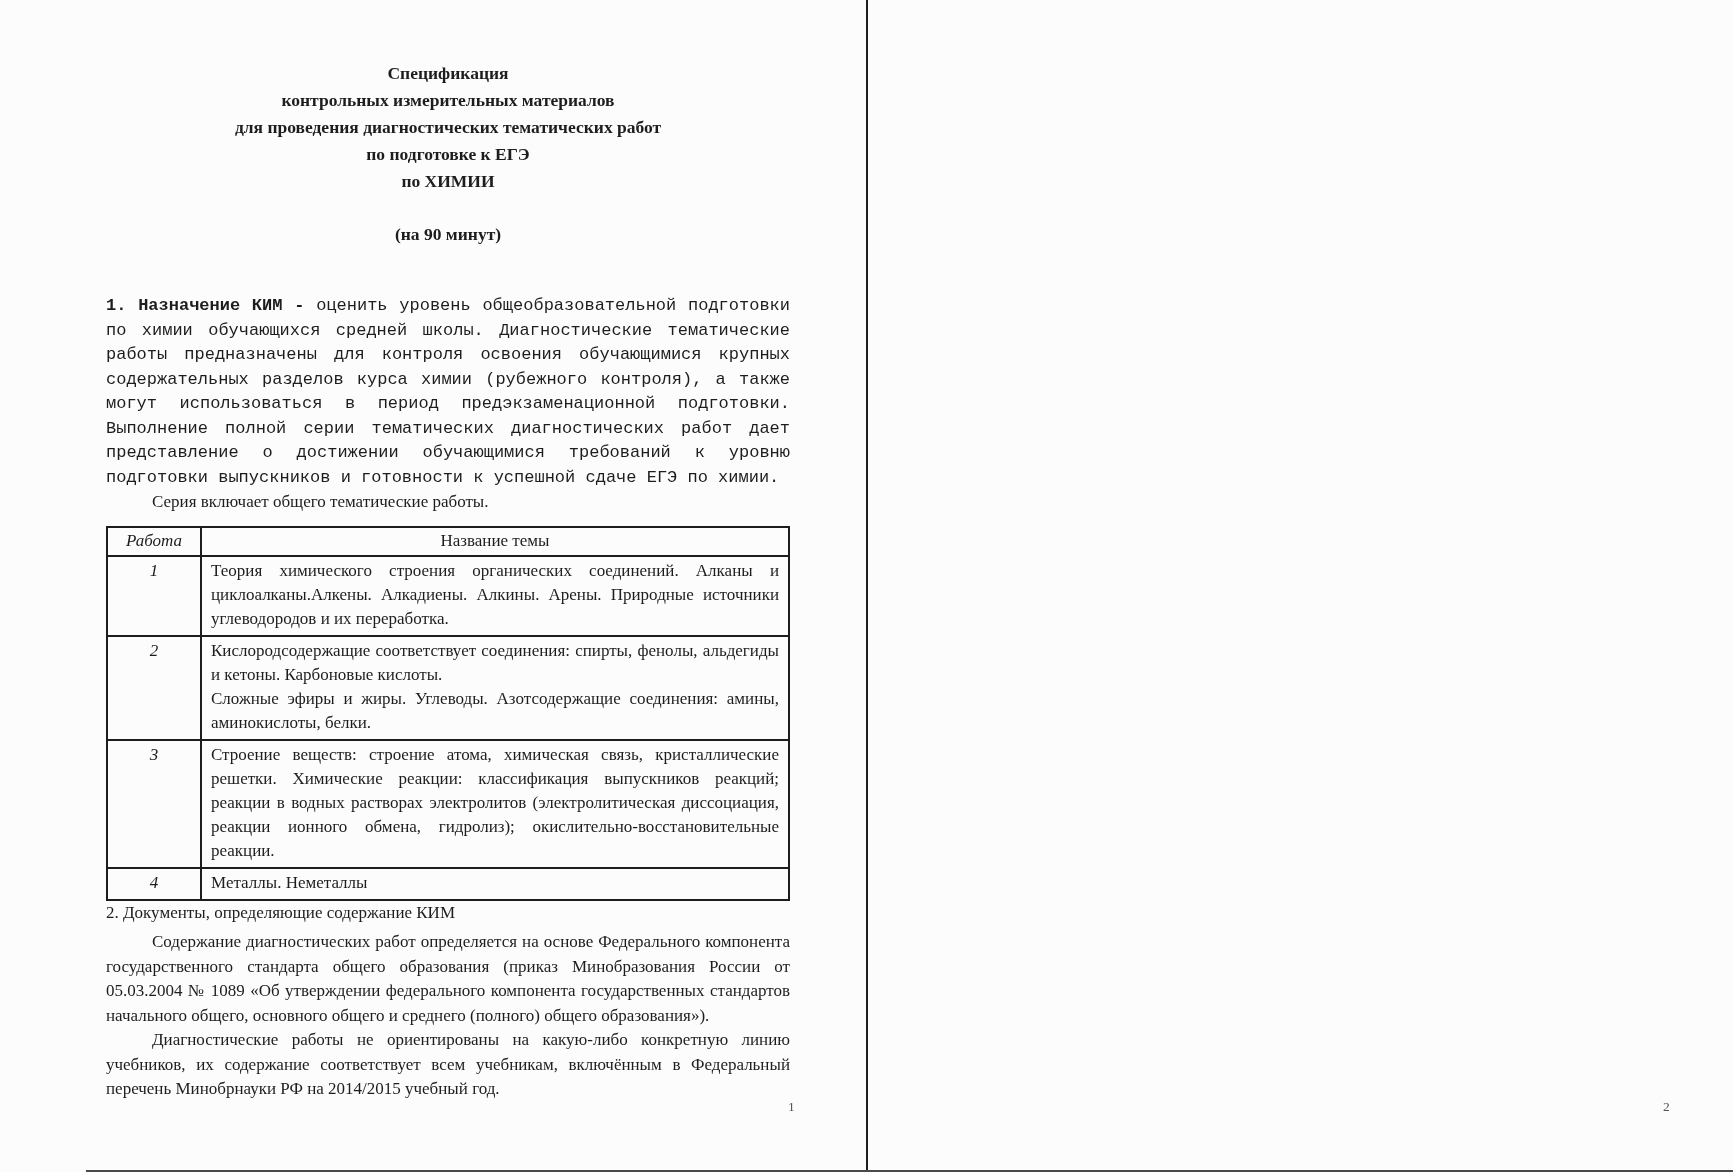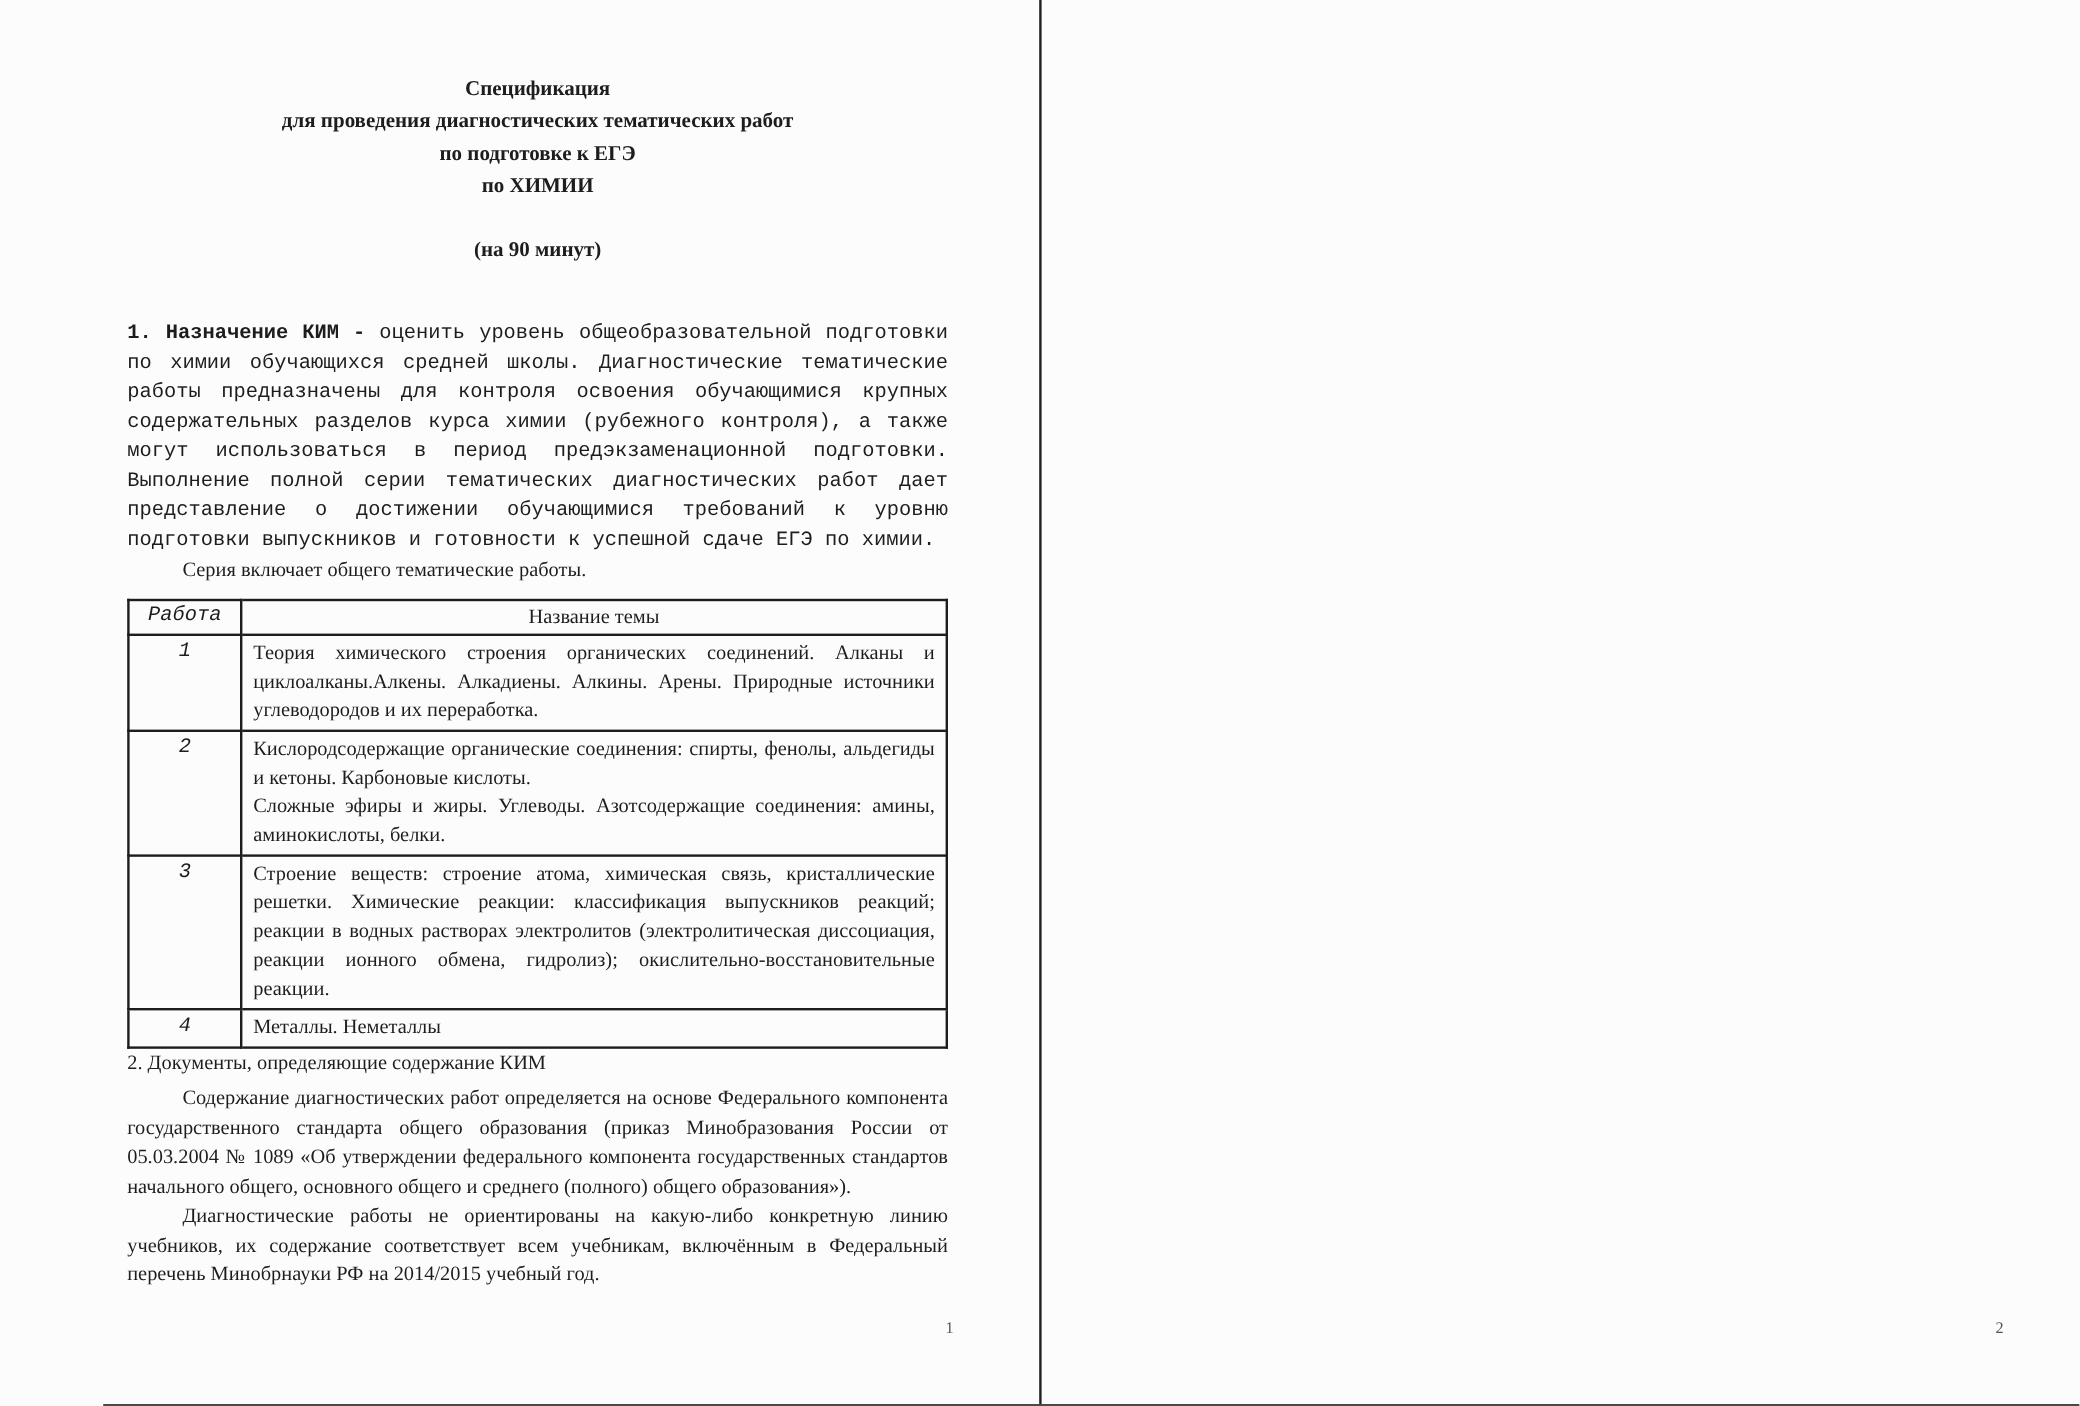--- a/index.html
+++ b/index.html
@@ -45,39 +45,40 @@
     margin-top: 11px;
     table-layout: fixed;
   }
   .topic-table th, .topic-table td {
     border: 2px solid #1d1d1d;
     vertical-align: top;
     font-weight: normal;
     line-height: 24px;
     padding: 2px 9px 4px 9px;
   }
-  .col-num   { width: 74px; text-align: center; font-style: italic; font-family: Liberation Mono, monospace; }
+  .col-num   { width: 74px; text-align: center; font-style: italic; }
   .col-topic { text-align: justify; }
   .topic-table thead th { text-align: center; padding-top: 1px; padding-bottom: 2px; }
 
   .page-number {
     position: absolute; top: 1100px;
     font-size: 13.5px; color: #555; line-height: 14px;
   }
   #page-number-1 { left: 788px; }
   #page-number-2 { left: 1663px; }
 </style>
 </head>
 <body>
 
 <div class="page" id="page-left" style="left:0; width:866px;">
   <div class="content" id="content-left">
 
     <div class="title-block">
       <div class="title-line">Спецификация</div>
+      <div class="title-line">контрольных измерительных материалов</div>
       <div class="title-line">для проведения диагностических тематических работ</div>
       <div class="title-line">по подготовке к ЕГЭ</div>
       <div class="title-line">по ХИМИИ</div>
       <div class="duration">(на 90 минут)</div>
     </div>
 
     <p class="para-first"><span class="bold">1. Назначение КИМ - </span><span>оценить уровень общеобразовательной подготовки по химии обучающихся средней школы. Диагностические тематические работы предназначены для контроля освоения обучающимися крупных содержательных разделов курса химии (рубежного контроля), а также могут использоваться в период предэкзаменационной подготовки. Выполнение полной серии тематических диагностических работ дает представление о достижении обучающимися требований к уровню подготовки выпускников и готовности к успешной сдаче ЕГЭ по химии.</span></p>
 
     <p class="indent">Серия включает общего тематические работы.</p>
 
@@ -91,21 +92,21 @@
       <tbody>
         <tr>
           <td class="col-num">1</td>
           <td class="col-topic">
             <div>Теория химического строения органических соединений. Алканы и циклоалканы.Алкены. Алкадиены. Алкины. Арены. Природные источники углеводородов и их переработка.</div>
           </td>
         </tr>
         <tr>
           <td class="col-num">2</td>
           <td class="col-topic">
-            <div>Кислородсодержащие органические соединения: спирты, фенолы, альдегиды и кетоны. Карбоновые кислоты.</div>
+            <div>Кислородсодержащие соответствует соединения: спирты, фенолы, альдегиды и кетоны. Карбоновые кислоты.</div>
             <div>Сложные эфиры и жиры. Углеводы. Азотсодержащие соединения: амины, аминокислоты, белки.</div>
           </td>
         </tr>
         <tr>
           <td class="col-num">3</td>
           <td class="col-topic">
             <div>Строение веществ: строение атома, химическая связь, кристаллические решетки. Химические реакции: классификация выпускников реакций; реакции в водных растворах электролитов (электролитическая диссоциация, реакции ионного обмена, гидролиз); окислительно-восстановительные реакции.</div>
           </td>
         </tr>
         <tr>

